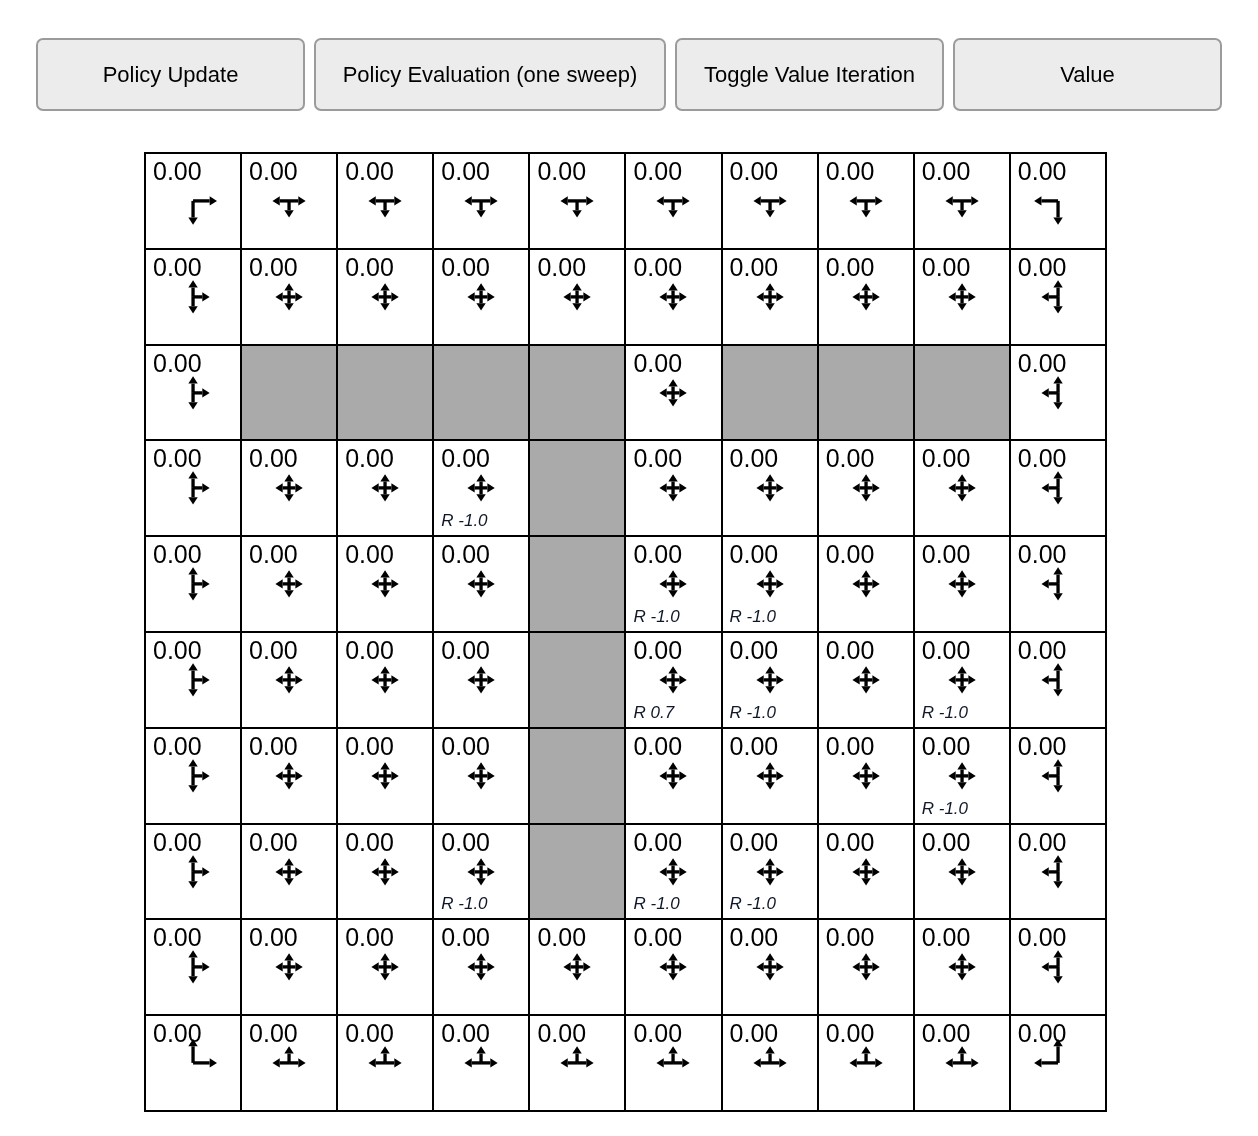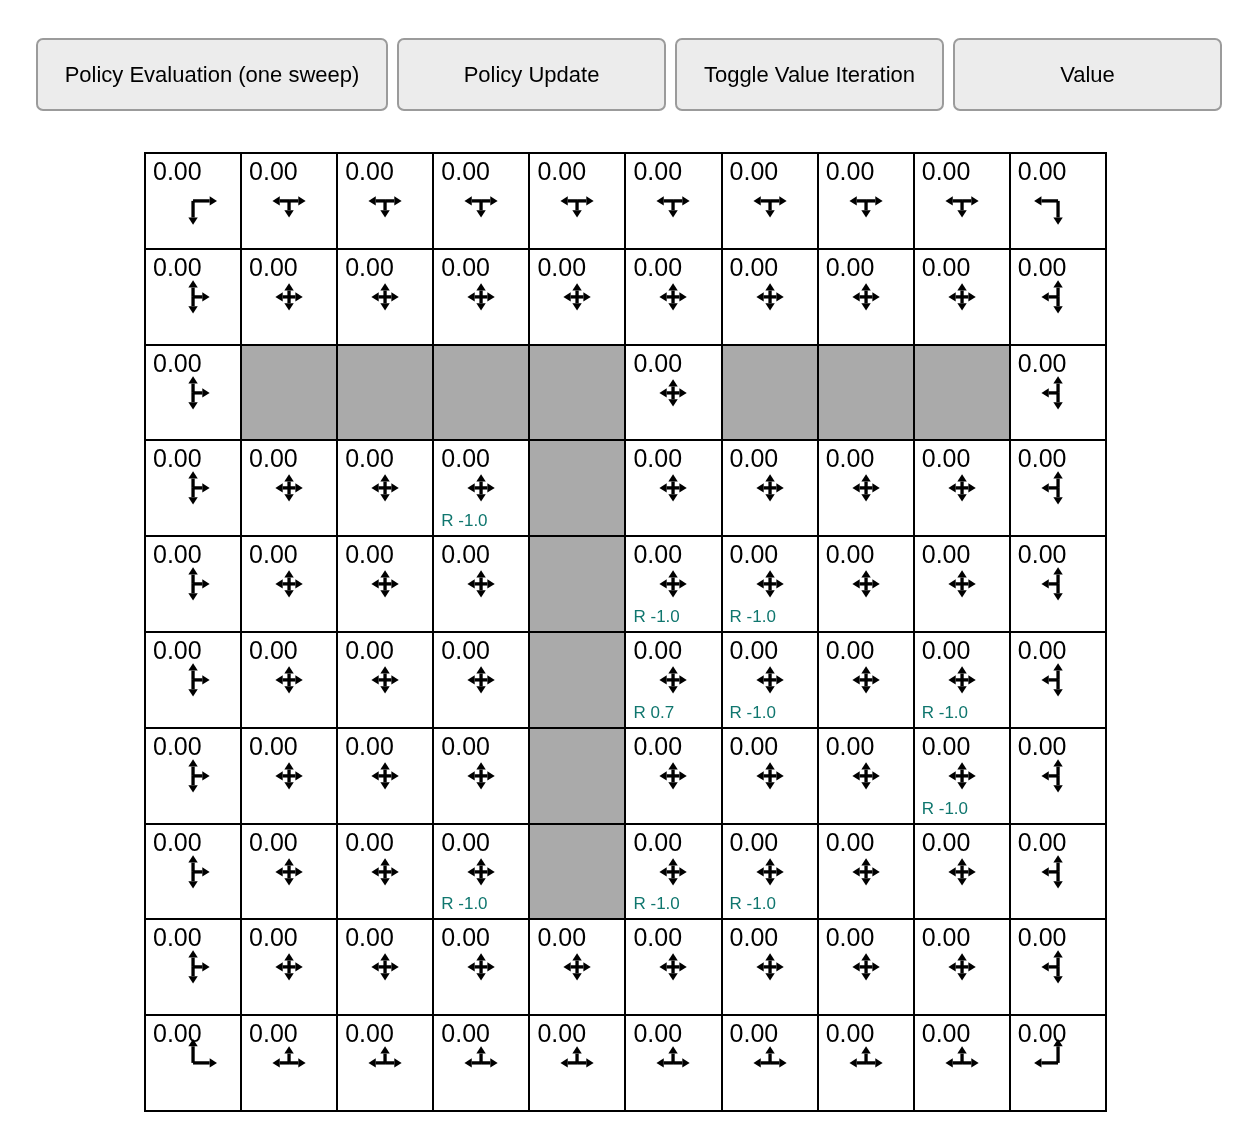--- a/index.html
+++ b/index.html
@@ -59,36 +59,37 @@
     font-size: 25px;
     line-height: 1.15;
     color: #000;
     white-space: nowrap;
   }
   .reward {
     position: absolute;
     left: 7px;
     bottom: 4px;
     font-size: 17px;
-    color: #0f766e;
+    color: #0f172a;
     white-space: nowrap;
+    font-style: italic;
   }
   svg.pol {
     position: absolute;
     left: 0; top: 0;
     width: 100%; height: 100%;
     display: block;
   }
 </style>
 </head>
 <body>
 
 <div class="toolbar" id="toolbar">
+    <button class="btn std">Policy Update</button>
     <button class="btn wide">Policy Evaluation (one sweep)</button>
-    <button class="btn std">Policy Update</button>
     <button class="btn std">Toggle Value Iteration</button>
     <button class="btn std">Value</button>
   </div>
 <div class="gridwrap" id="gridwrap">
     <div class="cell">
       <div class="cellval">0.00</div>
       <svg class="pol" viewBox="-48 -48 96 96">
         <line x1="0" y1="0" x2="0" y2="17" stroke="#000000" stroke-width="3.4"></line>
         <polygon points="0,24.5 -4.8,17 4.8,17" fill="#000000"></polygon>
         <line x1="0" y1="0" x2="17" y2="0" stroke="#000000" stroke-width="3.4"></line>

